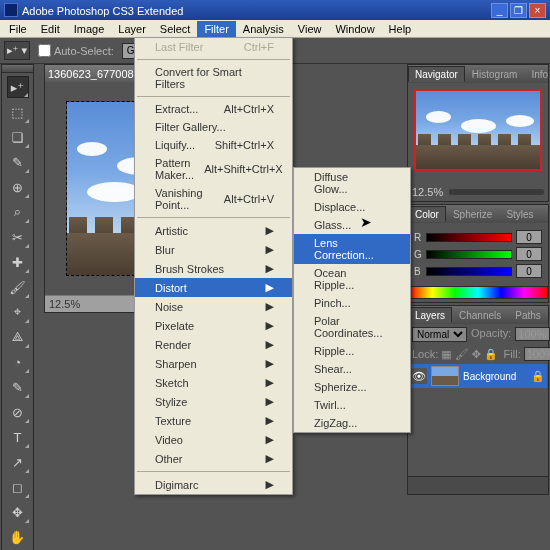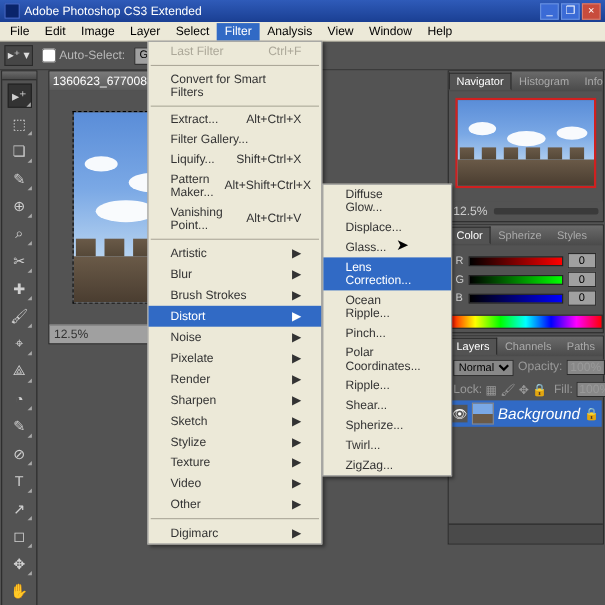--- a/index.html
+++ b/index.html
@@ -56,21 +56,21 @@
 .slider-row .track{flex:1;height:9px;border:1px solid #222}
 .slider-row .val{width:26px;height:14px;background:#a0a0a0;border:1px solid #2a2a2a;font-size:10px;display:flex;align-items:center;justify-content:center}
 .hue-strip{height:13px;margin:3px 0;background:linear-gradient(90deg,#f00,#ff0,#0f0,#0ff,#00f,#f0f,#f00);border:1px solid #2a2a2a}
 .layers-body{height:152px;background:#535353}
 .layers-top{display:flex;gap:4px;padding:3px 4px;align-items:flex-start;color:#999;font-size:10px}
 .layers-top select{background:#888;border:1px solid #2a2a2a;font-size:10px;flex:1;height:15px}
 .lock-row{display:flex;padding:2px 4px;color:#999;font-size:10px;align-items:center;gap:3px}
 .layer-item{display:flex;align-items:center;background:#316ac5;color:#fff;padding:2px;gap:4px;margin:1px}
 .layer-item .eye{width:16px;height:16px;background:#555;display:flex;align-items:center;justify-content:center;font-size:11px}
 .layer-item .thumb{width:28px;height:20px;background:linear-gradient(#7aa8e5 50%,#6a5a48 50%);border:1px solid #888}
-.layer-item .name{font-style:italic;flex:1;font-size:14px}
+.layer-item .name{flex:1;font-size:10px}
 .layer-foot{height:18px;background:#4a4a4a;border-top:1px solid #2a2a2a}
 .vstrip{position:absolute;right:145px;top:0;width:12px;height:100%;display:flex;flex-direction:column;gap:3px;padding-top:4px}
 .cursor{position:absolute;left:360px;top:214px;z-index:200;font-size:14px;color:#000;pointer-events:none}
 </style>
 </head>
 <body>
 
 <div class="titlebar">
   <div class="left">
     <span class="ico"></span>

